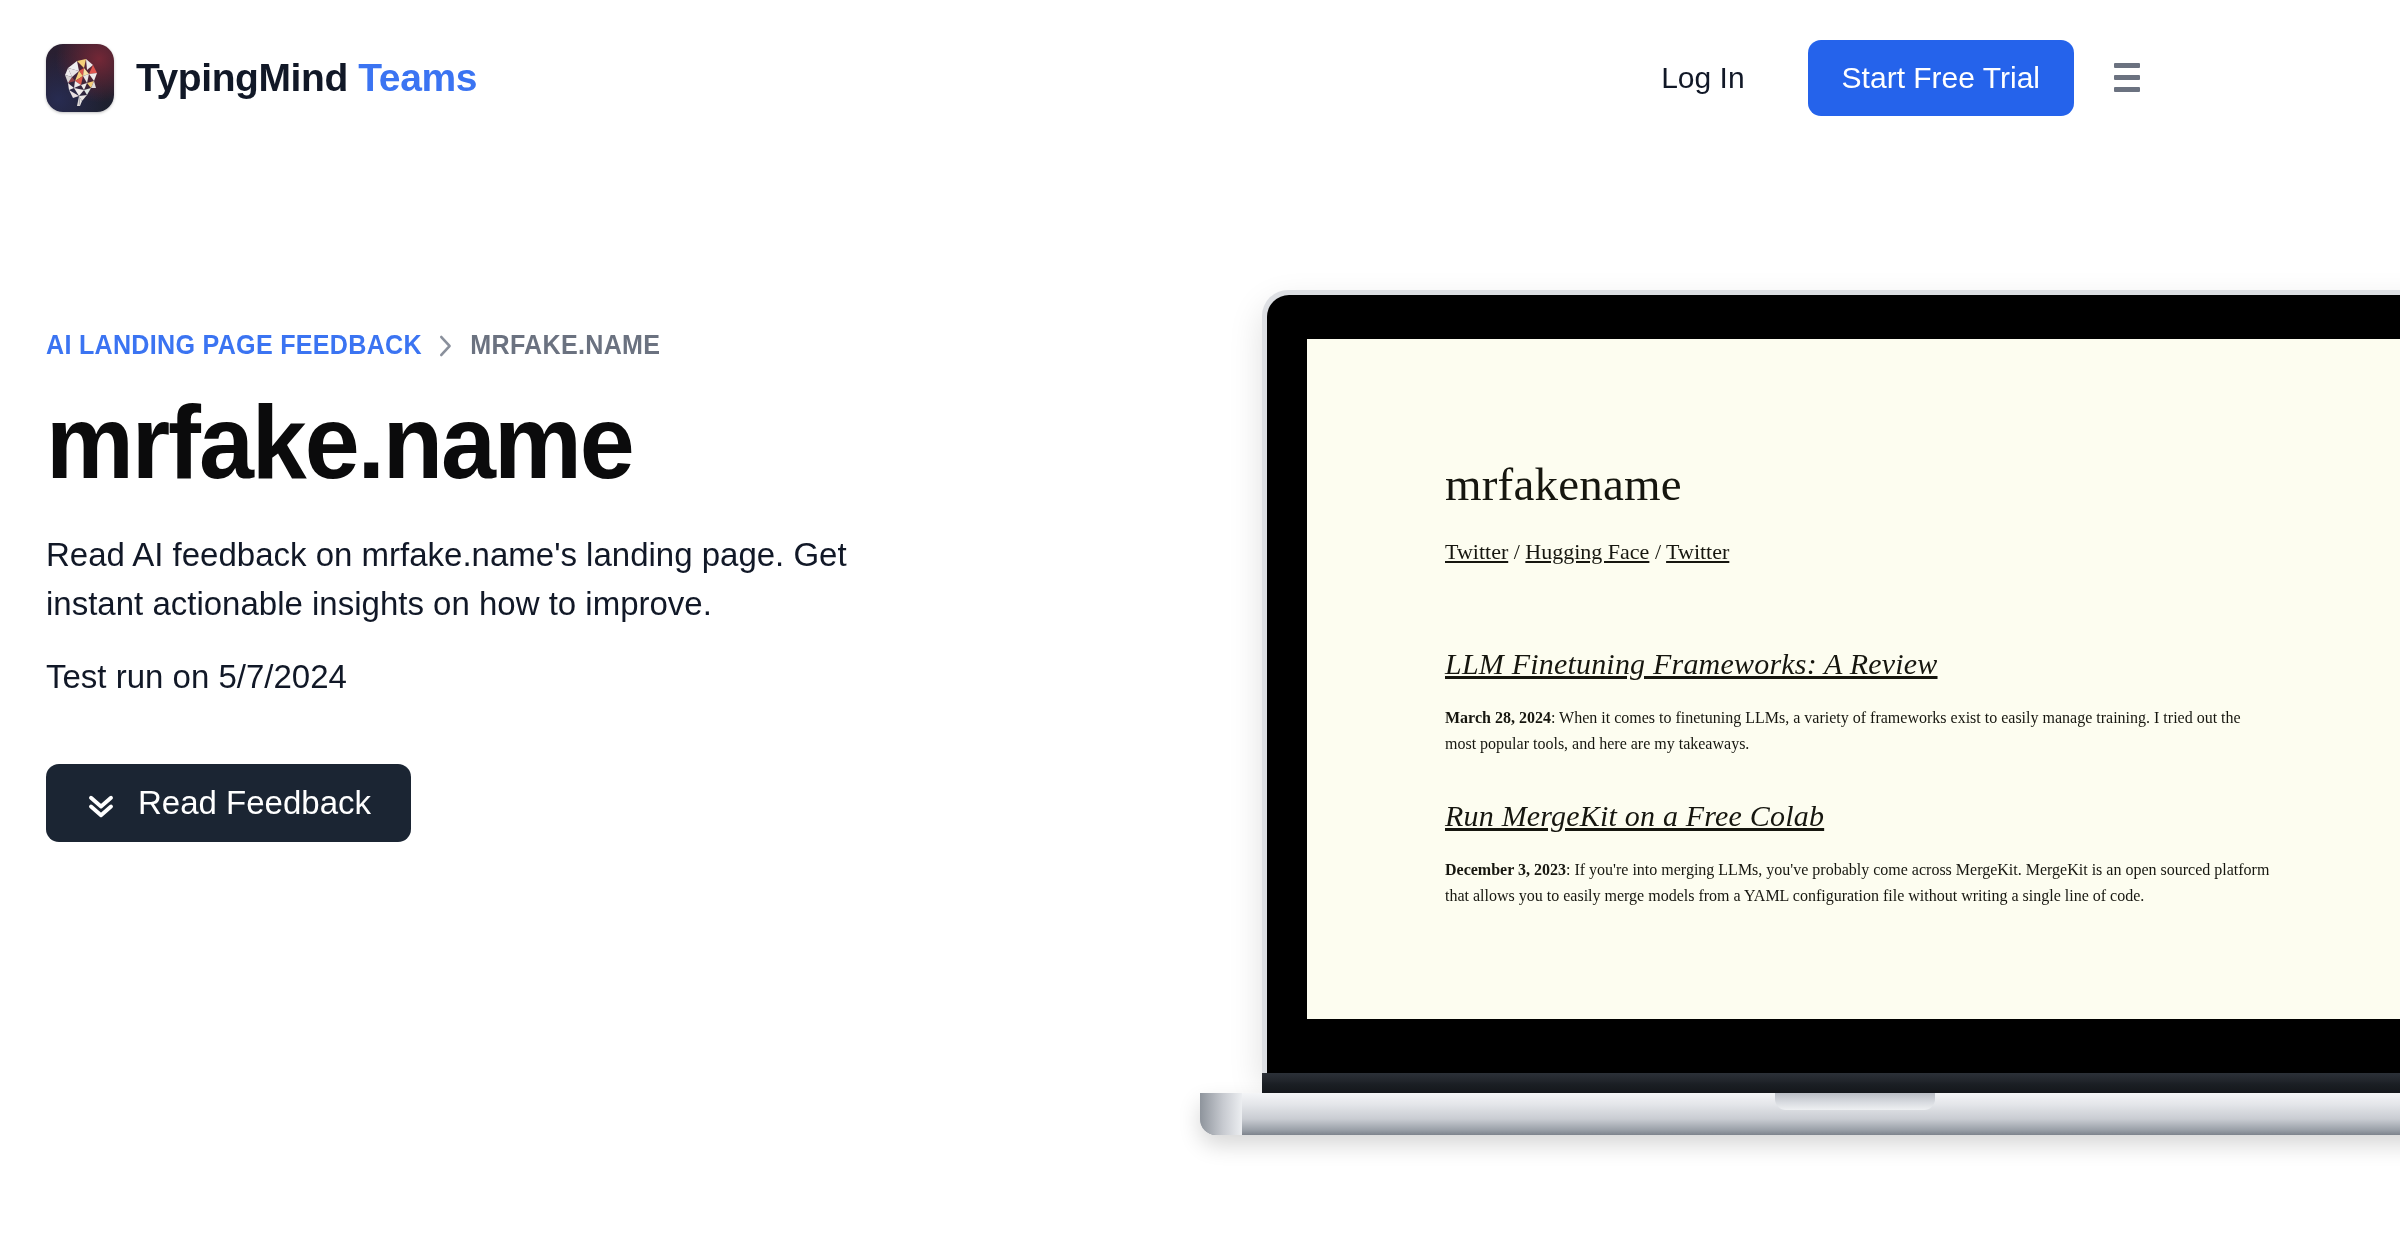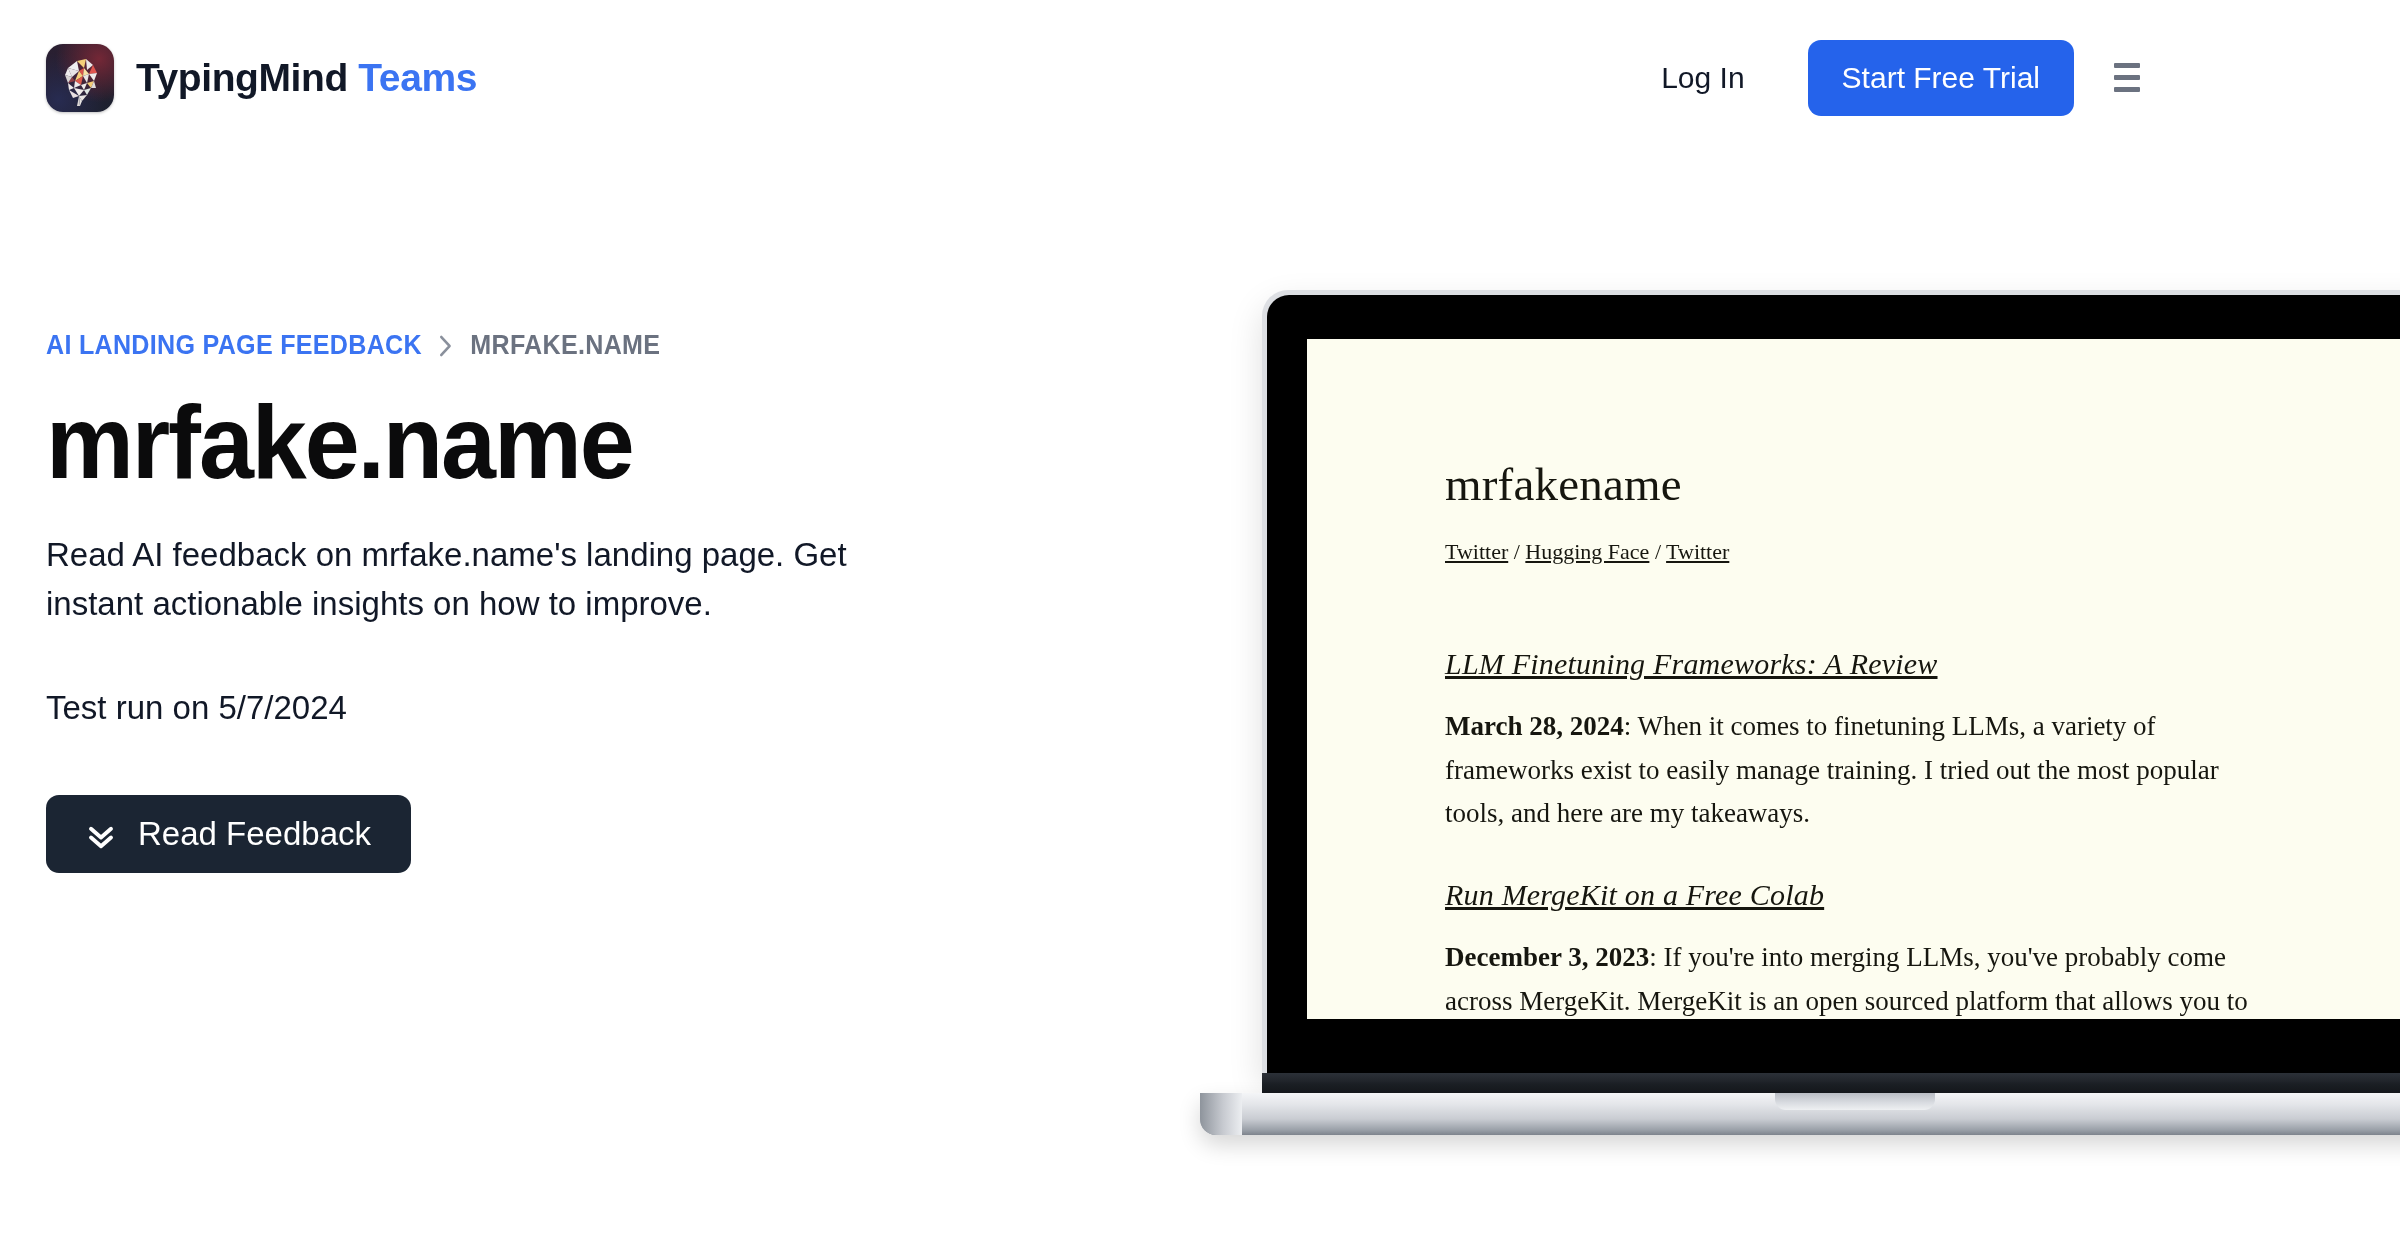--- a/index.html
+++ b/index.html
@@ -70,21 +70,21 @@
   .breadcrumb .crumb-link{ color:#3b74f2; text-decoration:none; cursor:pointer; white-space:nowrap; }
   .breadcrumb .crumb-sep{ color:#8a909c; font-weight:400; display:flex; align-items:center; }
   .breadcrumb .crumb-current{ color:#6b7280; white-space:nowrap; }
 
   .hero-title{
     font-size:104px; font-weight:700; color:#0b0b0c;
     letter-spacing:-2.2px; line-height:1.06; margin-bottom:34px;
     transform:scaleX(.95); transform-origin:left center;
   }
   .hero-desc{
-    font-size:33px; line-height:1.48; color:#111827; max-width:905px; margin-bottom:55px;
+    font-size:33px; line-height:1.48; color:#111827; max-width:905px; margin-bottom:24px;
   }
   .hero-date{ font-size:33px; line-height:1.48; color:#111827; margin-bottom:62px; }
 
   .read-btn{
     display:inline-flex; align-items:center; gap:22px;
     background:#1b2533; color:#fff; border:none;
     font-family:"Liberation Sans", sans-serif;
     font-size:33px; padding:0 40px; height:78px; border-radius:13px; cursor:pointer;
   }
   .read-btn .chev{ display:flex; flex-direction:column; line-height:0; margin-top:2px; }
@@ -123,21 +123,21 @@
   .site-links .slash{ text-decoration:none; }
   .post{ margin-bottom:42px; max-width:860px; }
   .post h3{
     font-family:"Liberation Serif", serif;
     font-style:italic; font-weight:400; font-size:30px;
     color:#16160f; text-decoration:underline;
     letter-spacing:.2px; margin-bottom:24px; cursor:pointer; white-space:nowrap;
   }
   .post p{
     font-family:"Liberation Serif", serif;
-    font-size:27px; line-height:1.62; color:#16160f; max-width:830px;
+    font-size:16px; line-height:1.62; color:#16160f; max-width:830px;
   }
   .post p b{ font-weight:700; }
 
   .hinge{
     position:relative; width:1230px; height:20px;
     background:linear-gradient(180deg,#2c3138 0%,#1b1f24 60%,#15181c 100%);
     margin-top:-2px;
   }
   .base{
     position:relative; width:1310px; margin-left:-62px; height:42px;

